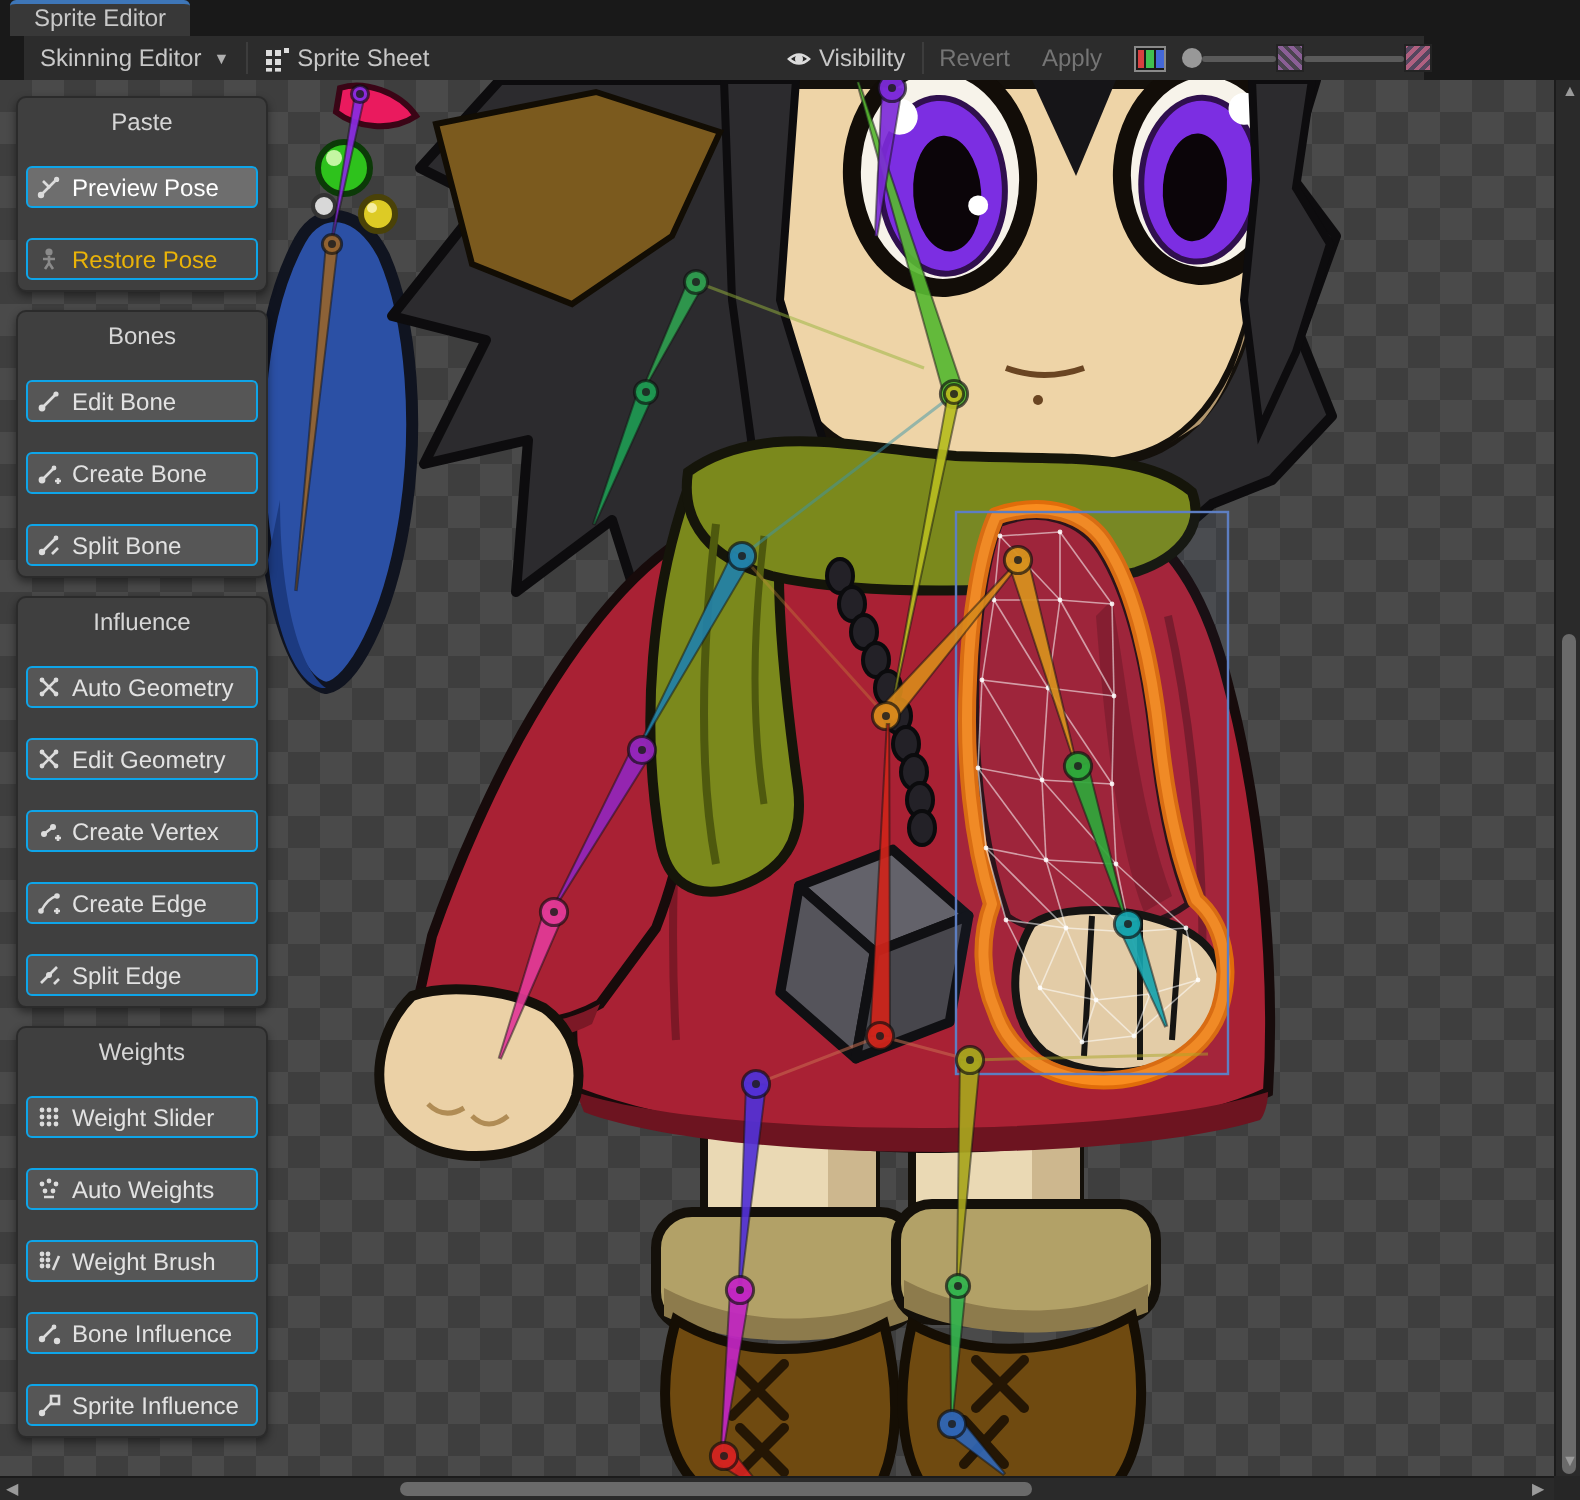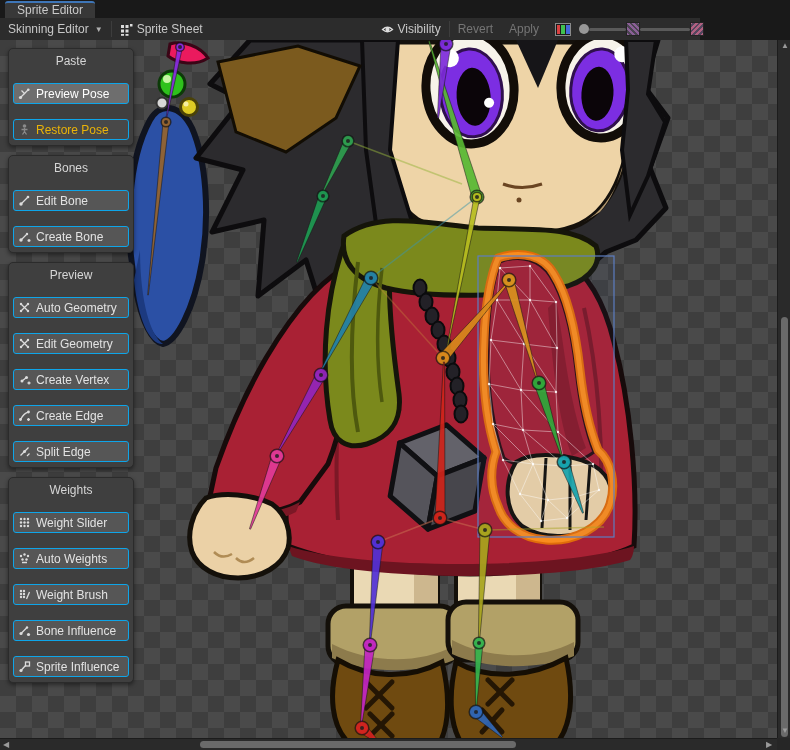--- a/index.html
+++ b/index.html
@@ -6,21 +6,21 @@
     font-family:"Liberation Sans",sans-serif;-webkit-font-smoothing:antialiased;}
   #app{position:relative;width:790px;height:750px;background:#191919;}
 
   
   #tabbar{position:absolute;left:0;top:0;width:790px;height:35px;background:#191919;}
   .tab{display:inline-block;margin-left:5px;height:16px;line-height:15px;padding:0 12px;
     background:#383838;color:#c9c9c9;font-size:12px;border-top:2px solid #3e76b8;
     border-radius:3px 3px 0 0;}
 
   
-  #toolbar{position:absolute;left:0;top:18px;width:700px;height:22px;background:#2c2c2c;
+  #toolbar{position:absolute;left:12px;top:18px;width:700px;height:22px;background:#2c2c2c;
     border-bottom:1px solid #141414;display:flex;align-items:center;color:#c8c8c8;font-size:12px;}
   #toolbar .item{display:flex;align-items:center;gap:4px;padding:0 8px;height:100%;}
   #toolbar .sep{width:1px;height:16px;background:#3d3d3d;}
   #toolbar .dis{color:#757575;}
   .caret{font-size:8px;color:#b0b0b0;margin-left:2px;}
   .swatch{width:14px;height:11px;background:#1a1a1a;border:1px solid #8a8a8a;display:flex;}
   .swatch i{flex:1;margin:1px 0.5px;}
   .slider{display:flex;align-items:center;}
   .knob{width:10px;height:10px;border-radius:50%;background:#989898;}
   .track{height:3px;background:#5a5a5a;border-radius:2px;}
@@ -492,24 +492,33 @@
       </div>
       <div class="btn">
         <svg class="ic" viewBox="0 0 13 13">
           <path d="M3,10 L9,4"></path>
             <circle class="dot" cx="3" cy="10" r="1.7"></circle>
             <circle class="dot" cx="9" cy="4" r="1.2"></circle>
             <path d="M9.5,10.5 h3 M11,9 v3"></path>
           </svg>
         <span>Create Bone</span>
       </div>
+      <div class="btn">
+        <svg class="ic" viewBox="0 0 13 13">
+          <path d="M3,10 L10,3"></path>
+            <circle class="dot" cx="3" cy="10" r="1.6"></circle>
+            <circle class="dot" cx="10" cy="3" r="1.2"></circle>
+            <path d="M8,11 l3,-3"></path>
+          </svg>
+        <span>Split Bone</span>
+      </div>
     </div>
 
     <div class="panel">
-      <h3>Preview</h3>
+      <h3>Influence</h3>
       <div class="btn">
         <svg class="ic" viewBox="0 0 13 13">
           <path d="M3,3 L10,10 M10,3 L3,10"></path>
             <circle class="dot" cx="3" cy="3" r="1.2"></circle>
             <circle class="dot" cx="10" cy="3" r="1.2"></circle>
             <circle class="dot" cx="3" cy="10" r="1.2"></circle>
             <circle class="dot" cx="10" cy="10" r="1.2"></circle>
           </svg>
         <span>Auto Geometry</span>
       </div>

